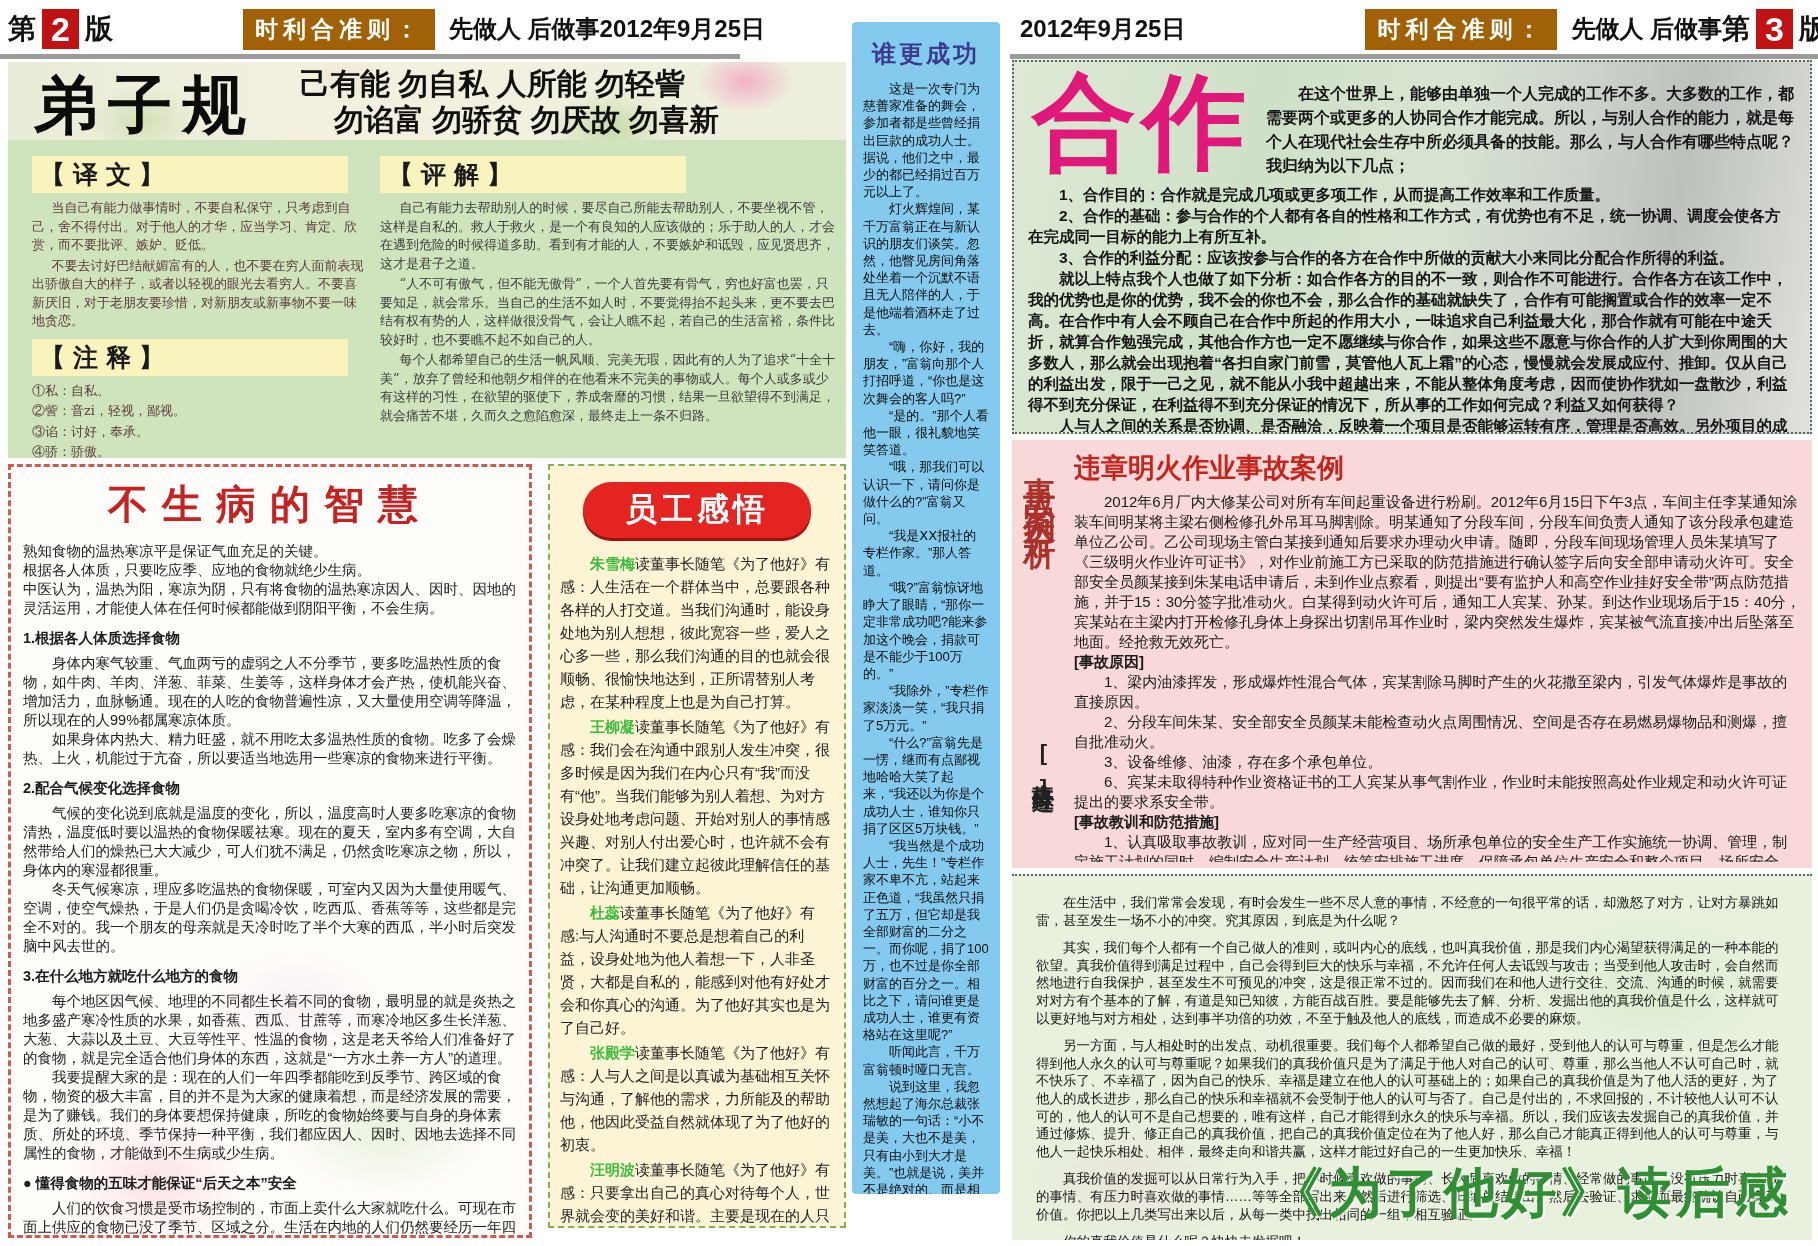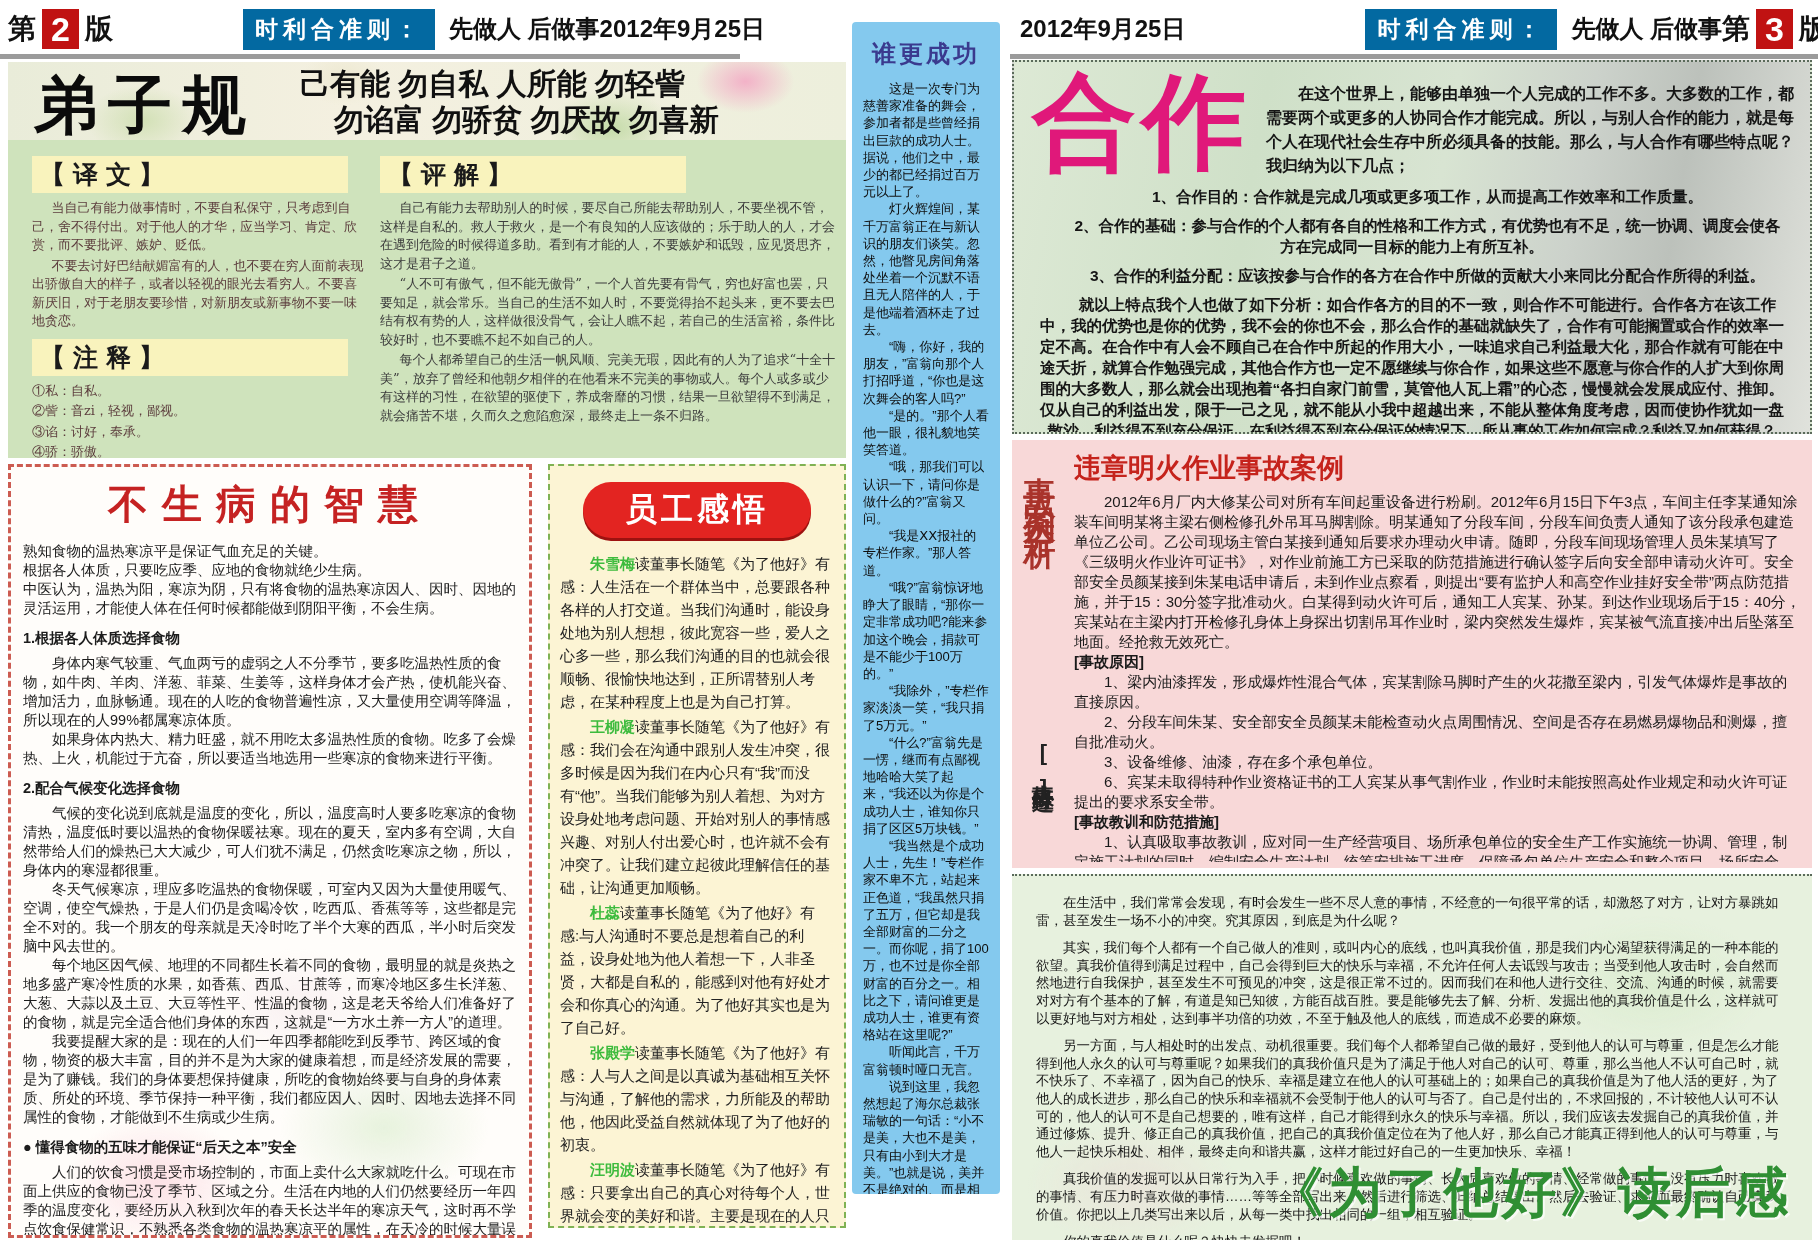--- a/index.html
+++ b/index.html
@@ -7,21 +7,21 @@
     width:1818px;height:1246px;position:relative;background:#ffffff;
     font-family:"Liberation Sans","DejaVu Sans",sans-serif;color:#111;
     overflow:hidden;
   }
   .abs{position:absolute;}
 
   
   .pg-header{display:flex;align-items:center;height:46px;}
   .pnum-group{display:flex;align-items:center;font-size:28px;font-weight:bold;gap:6px;}
   .pnum-block{background:#c01212;color:#fff;font-weight:800;font-size:34px;line-height:40px;padding:0 9px;display:inline-block;}
-  .motto-badge{background:#0369a1;color:#fff;font-weight:bold;font-size:23px;letter-spacing:5px;padding:5px 12px;white-space:nowrap;}
+  .motto-badge{background:#a16207;color:#fff;font-weight:bold;font-size:23px;letter-spacing:5px;padding:5px 12px;white-space:nowrap;}
   .motto-text{font-size:24px;font-weight:bold;margin-left:14px;white-space:nowrap;}
   .pdate{font-size:24px;font-weight:bold;white-space:nowrap;}
   .hrule{background:#9b9b9b;height:5px;}
 
   
   .banner{
     left:8px;top:62px;width:838px;height:78px;
     background:
       radial-gradient(ellipse 70px 45px at 88% 25%, rgba(243,167,196,.85), transparent 70%),
       radial-gradient(ellipse 90px 55px at 72% 85%, rgba(186,214,156,.8), transparent 70%),
@@ -81,21 +81,21 @@
 
   
   .hezuo-box{left:1012px;top:60px;width:800px;height:374px;
     border:2px dotted #5a6a5a;box-sizing:border-box;
     background:linear-gradient(100deg,#dde9d5 0%,#cfe0c8 30%,#d8e4d2 52%,#ccd2cb 68%,#bcc1bb 80%,#e0e2dc 100%);
     overflow:hidden;padding:6px 14px;}
   .hezuo-title{position:absolute;left:18px;top:0px;font-size:104px;font-weight:900;
     font-family:"DejaVu Serif","Liberation Serif",serif;color:#e0187a;letter-spacing:6px;line-height:120px;}
   .hezuo-intro{margin:14px 0 6px 238px;font-size:16px;line-height:24px;font-weight:bold;color:#151515;text-indent:2em;}
   .hezuo-points{margin-top:6px;}
-  .hezuo-box p.pt, .hezuo-box p.hp{font-size:15.5px;line-height:21px;color:#151515;font-weight:bold;margin:8px;text-indent:2em;text-align:center;}
+  .hezuo-box p.pt, .hezuo-box p.hp{font-size:15.5px;line-height:21px;color:#151515;font-weight:bold;margin:0;text-indent:2em;}
 
   
   .acc-box{left:1012px;top:440px;width:800px;height:428px;background:#f8d8d8;overflow:hidden;}
   .acc-side-title{position:absolute;left:6px;top:12px;writing-mode:vertical-rl;text-orientation:upright;
     font-family:"DejaVu Serif","Liberation Serif",serif;font-size:32px;font-weight:900;color:#a9332b;letter-spacing:12px;}
   .acc-side-sub{position:absolute;left:16px;top:300px;writing-mode:vertical-rl;text-orientation:upright;
     font-size:22px;font-weight:bold;color:#222;letter-spacing:2px;}
   .acc-content{position:absolute;left:62px;top:8px;width:728px;height:414px;overflow:hidden;}
   .acc-title{font-size:27px;font-weight:bold;color:#c5231c;margin:2px 0 6px 0;}
   .acc-content p{margin:0;font-size:15px;line-height:20px;color:#1a1a1a;}
@@ -174,20 +174,21 @@
     <p>熟知食物的温热寒凉平是保证气血充足的关键。</p>
     <p>根据各人体质，只要吃应季、应地的食物就绝少生病。</p>
     <p>中医认为，温热为阳，寒凉为阴，只有将食物的温热寒凉因人、因时、因地的灵活运用，才能使人体在任何时候都能做到阴阳平衡，不会生病。</p>
   </div>
   <p class="health-sec-title">1.根据各人体质选择食物</p>
   <p class="health-para">身体内寒气较重、气血两亏的虚弱之人不分季节，要多吃温热性质的食物，如牛肉、羊肉、洋葱、菲菜、生姜等，这样身体才会产热，使机能兴奋、增加活力，血脉畅通。现在的人吃的食物普遍性凉，又大量使用空调等降温，所以现在的人99%都属寒凉体质。</p>
   <p class="health-para">如果身体内热大、精力旺盛，就不用吃太多温热性质的食物。吃多了会燥热、上火，机能过于亢奋，所以要适当地选用一些寒凉的食物来进行平衡。</p>
   <p class="health-sec-title">2.配合气候变化选择食物</p>
   <p class="health-para">气候的变化说到底就是温度的变化，所以，温度高时人要多吃寒凉的食物清热，温度低时要以温热的食物保暖祛寒。现在的夏天，室内多有空调，大自然带给人们的燥热已大大减少，可人们犹不满足，仍然贪吃寒凉之物，所以，身体内的寒湿都很重。</p>
   <p class="health-para">冬天气候寒凉，理应多吃温热的食物保暖，可室内又因为大量使用暖气、空调，使空气燥热，于是人们仍是贪喝冷饮，吃西瓜、香蕉等等，这些都是完全不对的。我一个朋友的母亲就是天冷时吃了半个大寒的西瓜，半小时后突发脑中风去世的。</p>
+  <p class="health-sec-title">3.在什么地方就吃什么地方的食物</p>
   <p class="health-para">每个地区因气候、地理的不同都生长着不同的食物，最明显的就是炎热之地多盛产寒冷性质的水果，如香蕉、西瓜、甘蔗等，而寒冷地区多生长洋葱、大葱、大蒜以及土豆、大豆等性平、性温的食物，这是老天爷给人们准备好了的食物，就是完全适合他们身体的东西，这就是“一方水土养一方人”的道理。</p>
   <p class="health-para">我要提醒大家的是：现在的人们一年四季都能吃到反季节、跨区域的食物，物资的极大丰富，目的并不是为大家的健康着想，而是经济发展的需要，是为了赚钱。我们的身体要想保持健康，所吃的食物始终要与自身的身体素质、所处的环境、季节保持一种平衡，我们都应因人、因时、因地去选择不同属性的食物，才能做到不生病或少生病。</p>
   <p class="health-sec-title">● 懂得食物的五味才能保证“后天之本”安全</p>
   <p class="health-para">人们的饮食习惯是受市场控制的，市面上卖什么大家就吃什么。可现在市面上供应的食物已没了季节、区域之分。生活在内地的人们仍然要经历一年四季的温度变化，要经历从入秋到次年的春天长达半年的寒凉天气，这时再不学点饮食保健常识，不熟悉各类食物的温热寒凉平的属性，在天冷的时候大量误吃寒凉的水果、蔬菜和饮料，不断地在给身体内的脏器降温，带来的直接后果就是血液循环越来越慢、脏器功能下降、衰老期提前，血流得越慢，沉淀越多，血管越易淤堵、梗塞，从而导致各种与血管相关的心脑血管病高发。</p>
 </div>
 
 <div class="abs staff-box">
   <div class="staff-banner">员工感悟</div>
   <p class="staff-entry"><span class="staff-name">朱雪梅</span><span>读董事长随笔《为了他好》有感：人生活在一个群体当中，总要跟各种各样的人打交道。当我们沟通时，能设身处地为别人想想，彼此宽容一些，爱人之心多一些，那么我们沟通的目的也就会很顺畅、很愉快地达到，正所谓替别人考虑，在某种程度上也是为自己打算。</span></p>
   <p class="staff-entry"><span class="staff-name">王柳凝</span><span>读董事长随笔《为了他好》有感：我们会在沟通中跟别人发生冲突，很多时候是因为我们在内心只有“我”而没有“他”。当我们能够为别人着想、为对方设身处地考虑问题、开始对别人的事情感兴趣、对别人付出爱心时，也许就不会有冲突了。让我们建立起彼此理解信任的基础，让沟通更加顺畅。</span></p>

